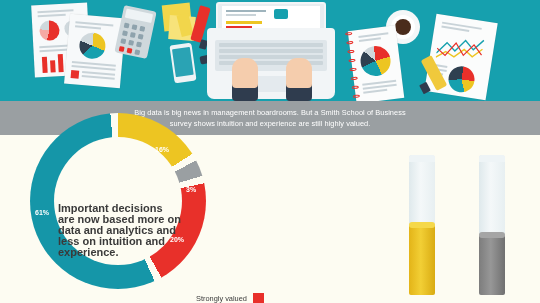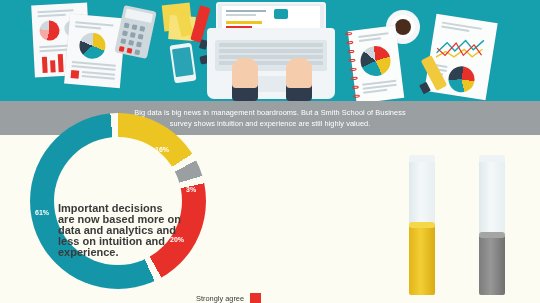--- a/index.html
+++ b/index.html
@@ -479,21 +479,21 @@
       <div id="donut-hole"></div>
       <span class="slice-label" style="left:5px; top:96px;">61%</span>
       <span class="slice-label" style="left:125px; top:33px;">16%</span>
       <span class="slice-label" style="left:156px; top:73px;">3%</span>
       <span class="slice-label" style="left:140px; top:123px;">20%</span>
     </div>
 
     <div id="donut-center-text">Important decisions are now based more on data and analytics and less on intuition and experience.</div>
 
     <div id="legend">
-      <span id="legend-label">Strongly agree</span>
+      <span id="legend-label">Strongly valued</span>
       <span id="legend-swatch"></span>
     </div>
 
 
     <div class="tube" style="left:409px; top:20px;">
       <div class="tube-glass"></div>
       <div class="tube-fill" style="top:70px; height:70px; background:linear-gradient(to right,#e3b418 0%,#f2cf35 45%,#d9ab12 100%);"></div>
       <div class="tube-fill-top" style="top:67px; background:#f5d84a;"></div>
       <div class="tube-cap"></div>
     </div>

